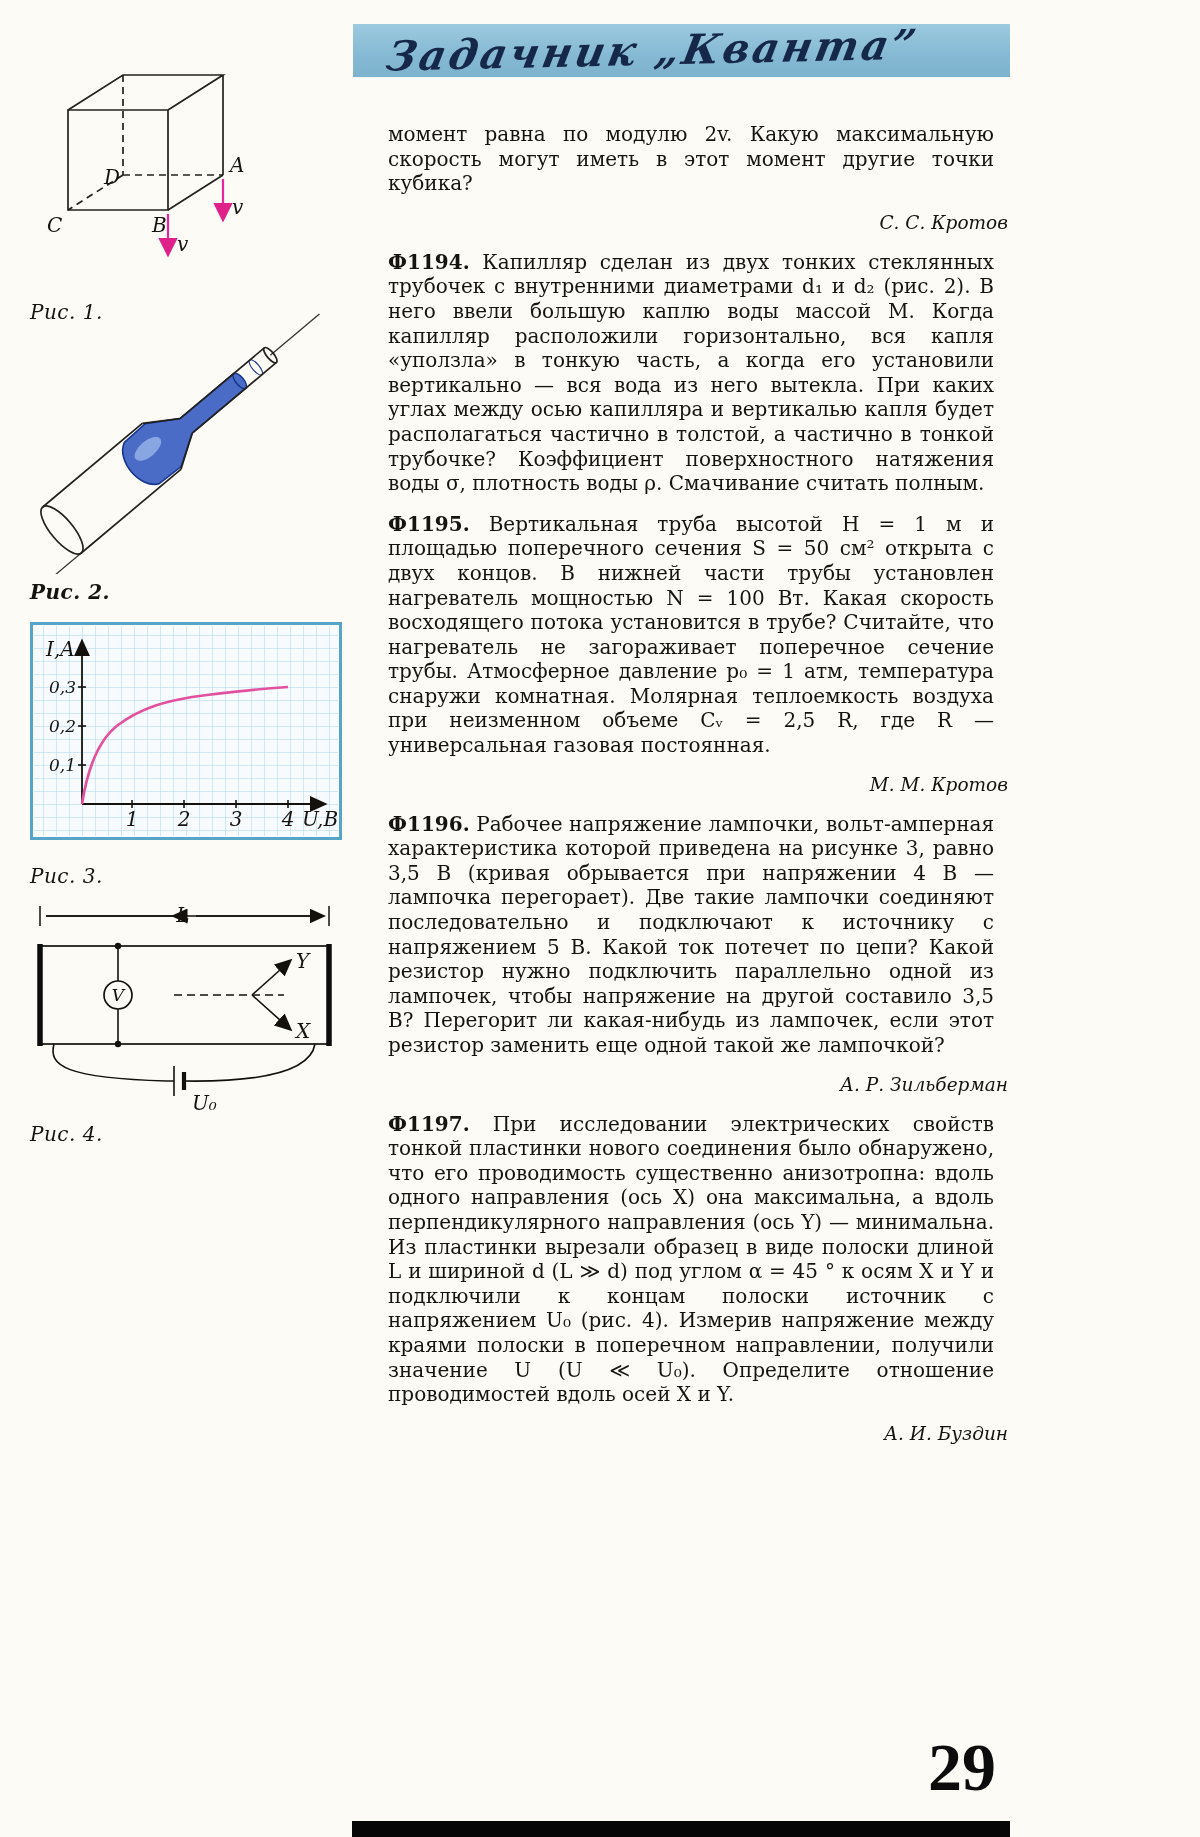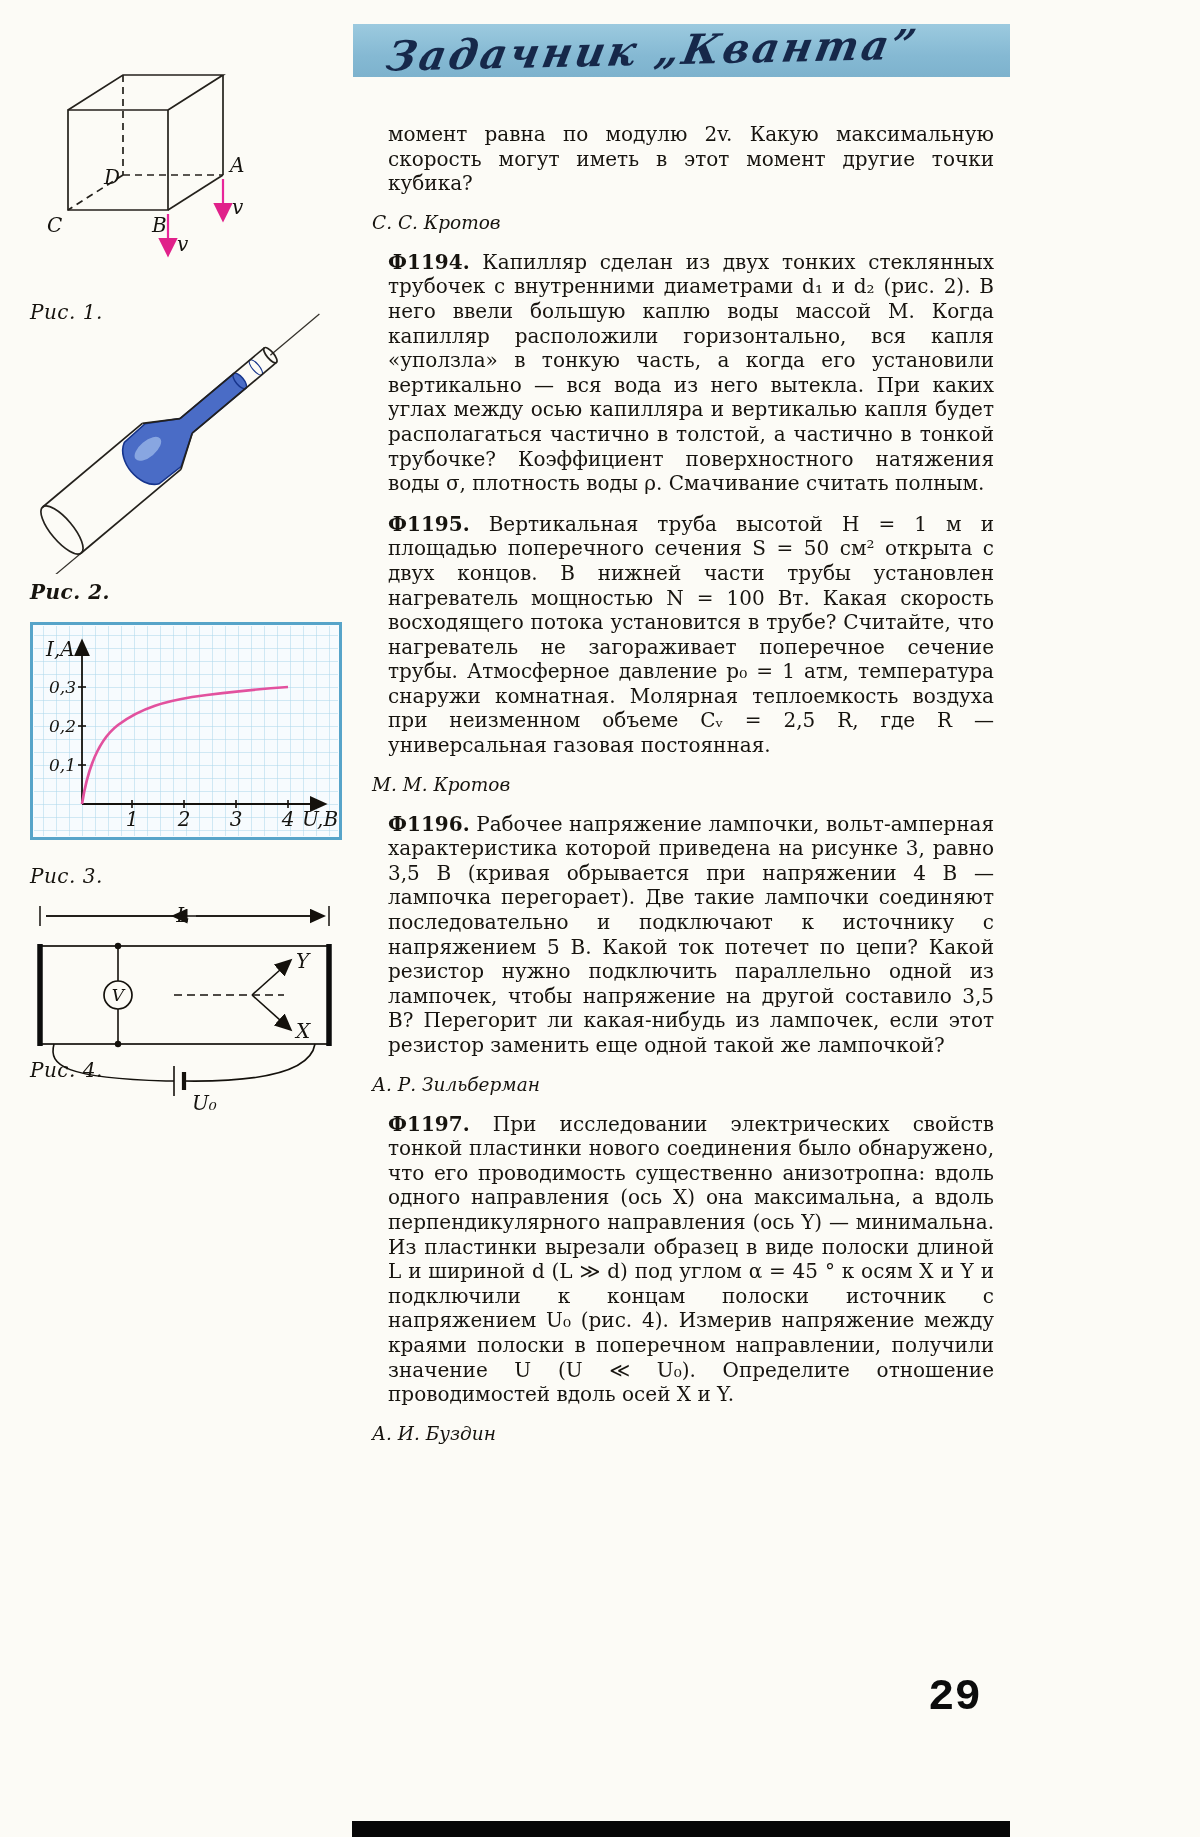--- a/index.html
+++ b/index.html
@@ -21,36 +21,36 @@
     transform:rotate(-1.3deg) skewX(-12deg);padding-left:34px;
   }
   
   .textcol{
     position:absolute;left:372px;top:106px;width:638px;
     font-size:20px;line-height:24.6px;text-align:justify;
   }
   .prob{margin:16px;}
   .pid{font-weight:bold;}
   .author{
-    text-align:left;font-style:italic;font-size:18.5px;line-height:22px;
+    text-align:right;font-style:italic;font-size:18.5px;line-height:22px;
     margin:5px 2px 10px 0;
   }
   
   .fig{position:absolute;}
   .caption{
     position:absolute;left:30px;font-style:italic;font-size:20px;
     letter-spacing:.5px;
   }
   svg text{font-family:"DejaVu Serif",serif;}
   .lblI{font-style:italic;font-size:20px;fill:#15130f;}
   .lblT{font-style:italic;font-size:17px;fill:#15130f;}
   
   .pageno{
-    position:absolute;left:928px;top:1672px;
-    font-family:Liberation Mono, monospace;font-weight:bold;font-size:44px;color:#0c0c0c;
+    position:absolute;left:928px;top:1728px;
+    font-family:Liberation Serif, serif;font-weight:bold;font-size:68px;color:#0c0c0c;
   }
   .botbar{
     position:absolute;left:352px;top:1821px;width:658px;height:16px;background:#070707;
   }
 </style>
 </head>
 <body>
 
 <div class="page">
 
@@ -194,21 +194,21 @@
     </g>
 
     <g fill="none" stroke="#14110c" stroke-width="1.6">
       <path d="M28,146 C 22,168 40,180 140,183 L148,183"></path>
       <path d="M158,183 C 228,184 284,176 289,146"></path>
       <line x1="148" y1="168" x2="148" y2="198" stroke-width="1.6"></line>
       <line x1="158" y1="174" x2="158" y2="192" stroke-width="4.2"></line>
     </g>
     <text class="lblI" x="166" y="212">U₀</text>
   </svg>
-  <div class="caption" style="top:1058px;">Рис. 4.</div>
+  <div class="caption" style="top:1122px;">Рис. 4.</div>
 
   <div class="textcol">
 
     <p class="prob"><span>момент равна по модулю 2v. Какую максимальную скорость могут иметь в этот момент другие точки кубика?</span></p>
     <div class="author">С. С. Кротов</div>
 
     <p class="prob"><b class="pid">Ф1194.</b> <span>Капилляр сделан из двух тонких стеклянных трубочек с внутренними диаметрами d₁ и d₂ (рис. 2). В него ввели большую каплю воды массой M. Когда капилляр расположили горизонтально, вся капля «уползла» в тонкую часть, а когда его установили вертикально — вся вода из него вытекла. При каких углах между осью капилляра и вертикалью капля будет располагаться частично в толстой, а частично в тонкой трубочке? Коэффициент поверхностного натяжения воды σ, плотность воды ρ. Смачивание считать полным.</span></p>
 
     <p class="prob"><b class="pid">Ф1195.</b> <span>Вертикальная труба высотой H = 1 м и площадью поперечного сечения S = 50 см² открыта с двух концов. В нижней части трубы установлен нагреватель мощностью N = 100 Вт. Какая скорость восходящего потока установится в трубе? Считайте, что нагреватель не загораживает поперечное сечение трубы. Атмосферное давление p₀ = 1 атм, температура снаружи комнатная. Молярная теплоемкость воздуха при неизменном объеме Cᵥ = 2,5 R, где R — универсальная газовая постоянная.</span></p>
     <div class="author">М. М. Кротов</div>

